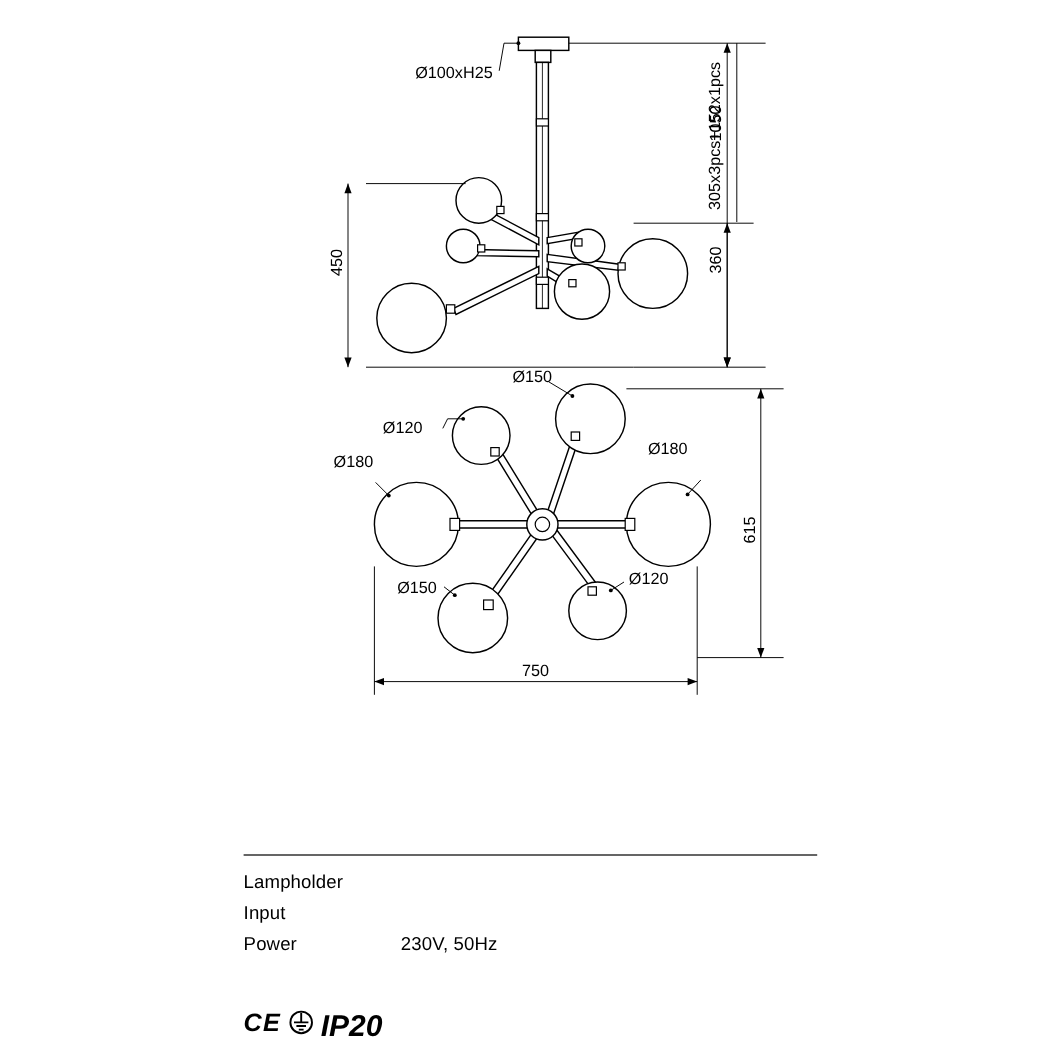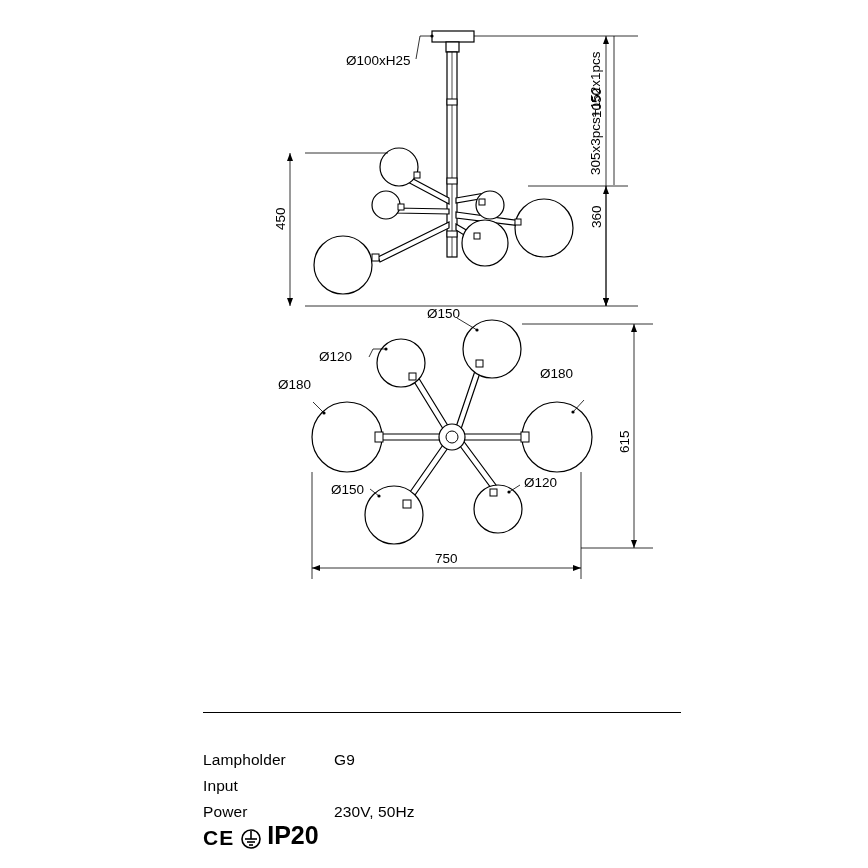--- a/index.html
+++ b/index.html
@@ -43,32 +43,32 @@
   .spec-row {
     display: flex;
     align-items: baseline;
     height: 26px;
     font-size: 15.5px;
     letter-spacing: 0.1px;
   }
   .spec-label {
     width: 131px;
     flex: 0 0 131px;
-    margin-top: 24px;
   }
   .spec-value {
     flex: 1 1 auto;
   }
   .cert-row {
     position: absolute;
     left: 203px;
-    top: 824px;
+    top: 841px;
     display: flex;
-    align-items: flex-end;
+    align-items: flex-start;
     height: 26px;
+    font-style: italic;
   }
   .cert-ce {
     font-size: 21px;
     font-weight: bold;
     letter-spacing: 1px;
     font-family: "Liberation Sans", sans-serif;
   }
   .cert-ip {
     font-size: 25px;
     font-weight: bold;
@@ -278,21 +278,20 @@
       </g>
     </g>
   </svg>
   </div>
 
   <div class="spec-table">
     <div class="spec-rule"></div>
 
     <div class="spec-row">
       <div class="spec-label">Lampholder</div>
-      <div class="spec-value">G9</div>
     </div>
 
     <div class="spec-row">
       <div class="spec-label">Input</div>
     </div>
 
     <div class="spec-row">
       <div class="spec-label">Power</div>
       <div class="spec-value">230V, 50Hz</div>
     </div>

